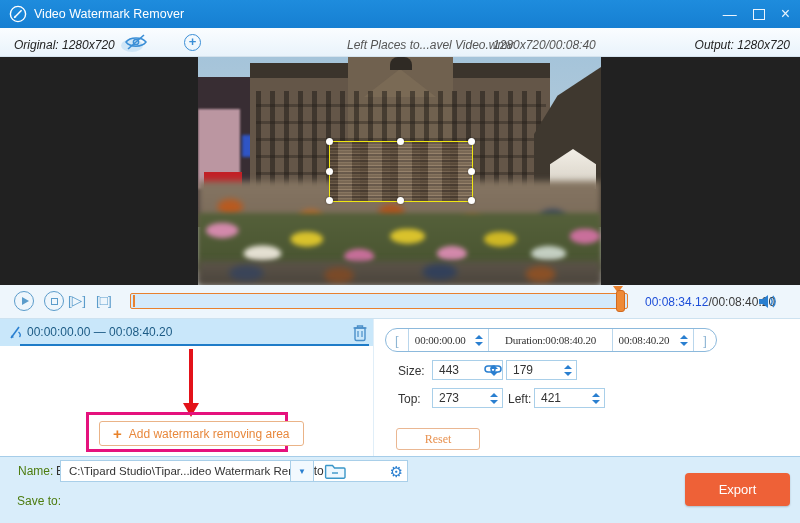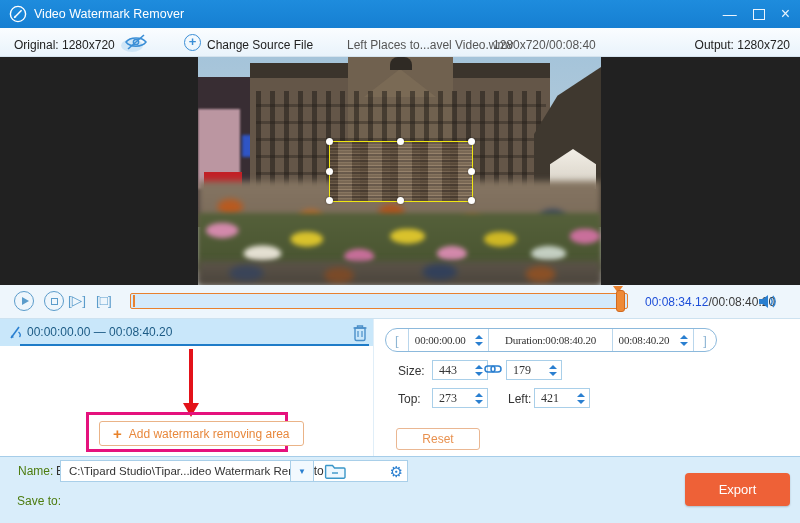--- a/index.html
+++ b/index.html
@@ -10,21 +10,21 @@
   #titlebar{position:absolute;left:0;top:0;width:800px;height:28px;background:linear-gradient(#1e8cdd,#167fd2);}
   #logo{position:absolute;left:9px;top:5px;width:18px;height:18px;}
   #app-title{position:absolute;left:34px;top:0;height:44px;line-height:28px;color:#fff;font-size:12.5px;}
   #win-btns{position:absolute;right:10px;top:0;height:28px;display:flex;align-items:center;gap:16px;}
   .win-glyph{color:#eaf4fd;font-size:14px;line-height:14px;cursor:default;}
   #max-box{width:10px;height:9px;border:1.5px solid #eaf4fd;}
 
   
   #toolbar{position:absolute;left:0;top:28px;width:800px;height:29px;
            background:linear-gradient(#fafdff,#e9f3fb);border-bottom:1px solid #d5e3ee;box-sizing:border-box;}
-  .tb-text{position:absolute;top:3px;height:32px;line-height:28px;white-space:nowrap;}
+  .tb-text{position:absolute;top:3px;height:32px;line-height:28px;white-space:nowrap;font-style:italic;}
   #eye-btn{position:absolute;left:121px;top:5px;width:30px;height:20px;}
   #eye-halo{position:absolute;left:0;top:6px;width:22px;height:13px;background:#cfe6f7;border-radius:50%;}
   #plus-circle{position:absolute;left:184px;top:6px;width:15px;height:15px;border:1.5px solid #3a8ed6;border-radius:50%;
                color:#3a8ed6;font-size:13px;line-height:14px;text-align:center;font-weight:bold;}
 
   
   #preview{position:absolute;left:0;top:57px;width:800px;height:228px;background:#212121;}
   #video{position:absolute;left:198px;top:0;width:403px;height:228px;overflow:hidden;background:#a9c6dc;}
   .sky{position:absolute;left:0;top:0;width:403px;height:228px;background:linear-gradient(#a5c4da,#c9d4d8);}
   .bldg-left-dark{position:absolute;left:0;top:20px;width:58px;height:150px;background:#382d33;}
@@ -124,26 +124,26 @@
       display:flex;align-items:stretch;background:#fff;box-sizing:border-box;overflow:hidden;}
   .pill-cap{width:22px;display:flex;align-items:center;justify-content:center;color:#8fb6d4;font-size:13px;}
   .pill-field{display:flex;align-items:center;border-left:1px solid #b9d6ec;border-right:1px solid #b9d6ec;box-sizing:border-box;}
   .pill-time{width:82px;padding-left:6px;justify-content:space-between;padding-right:5px;}
   .pill-dur{width:124px;justify-content:center;border-left:none;}
   .pill-txt{font-size:11px;letter-spacing:-.2px;color:#333;white-space:nowrap;font-family:Liberation Serif, serif;}
   .spin{display:flex;flex-direction:column;gap:3px;cursor:pointer;}
   .spin-up{width:0;height:0;border-left:4px solid transparent;border-right:4px solid transparent;border-bottom:4px solid #2a7fd0;}
   .spin-dn{width:0;height:0;border-left:4px solid transparent;border-right:4px solid transparent;border-top:4px solid #2a7fd0;}
   .prop-label{position:absolute;font-size:12px;color:#333;}
-  .numbox{position:absolute;width:56px;height:20px;border:1px solid #a9cfe9;background:#fff;box-sizing:border-box;
-      display:flex;align-items:center;justify-content:space-between;padding:0 4px 0 6px;font-family:Liberation Serif, serif;}
+  .numbox{position:absolute;width:71px;height:20px;border:1px solid #a9cfe9;background:#fff;box-sizing:border-box;
+      display:flex;align-items:center;justify-content:space-between;padding:0 4px 0 6px;}
   .numbox .val{font-size:12px;color:#333;}
   #link-icon{position:absolute;left:110px;top:43px;width:18px;height:14px;cursor:pointer;}
   #reset-btn{position:absolute;left:22px;top:109px;width:82px;height:20px;background:#fff;border:1px solid #eab792;
-      border-radius:3px;color:#e8914f;font-size:12px;display:flex;align-items:center;justify-content:center;cursor:pointer;}
+      border-radius:3px;color:#e8914f;font-size:12px;display:flex;align-items:center;justify-content:center;cursor:pointer;font-family:Liberation Serif, serif;}
 
   
   #footer{position:absolute;left:0;top:456px;width:800px;height:67px;background:#d9edfa;border-top:1px solid #a6cde9;box-sizing:border-box;}
   .f-label{position:absolute;font-size:12px;color:#4d7c0f;white-space:nowrap;}
   .f-value{position:absolute;font-size:12px;color:#333;white-space:nowrap;}
   #pencil-icon{position:absolute;left:198px;top:4px;color:#e8883c;font-size:14px;cursor:pointer;}
   #output-field{position:absolute;left:262px;top:3px;width:146px;height:22px;background:#fff;border:1px solid #a9cfe9;
       box-sizing:border-box;display:flex;align-items:center;justify-content:space-between;padding:0 4px 0 8px;cursor:pointer;}
   #gear-icon{color:#2a7fd0;font-size:15px;line-height:15px;cursor:pointer;}
   #path-field{position:absolute;left:60px;top:3px;width:231px;height:22px;background:#fff;border:1px solid #a9cfe9;
@@ -177,21 +177,20 @@
     <span class="tb-text" style="left:14px;color:#222">Original: 1280x720</span>
     <div id="eye-btn">
       <span id="eye-halo"></span>
       <svg viewBox="0 0 24 18" style="position:absolute;left:3px;top:0;width:24px;height:18px">
         <path d="M2 9 C6 3.5 18 3.5 22 9 C18 14.5 6 14.5 2 9 Z" fill="none" stroke="#3a8ed6" stroke-width="1.5"></path>
         <circle cx="12" cy="9" r="2.6" fill="none" stroke="#3a8ed6" stroke-width="1.5"></circle>
         <path d="M4 16 L20 2" stroke="#3a8ed6" stroke-width="1.6"></path>
       </svg>
     </div>
     <span id="plus-circle">+</span>
-    <span class="tb-text" style="left:207px;color:#222">Change Source File</span>
     <span class="tb-text" style="left:347px;color:#555">Left Places to...avel Video.wmv</span>
     <span class="tb-text" style="left:493px;color:#555">1280x720/00:08:40</span>
     <span class="tb-text" style="right:10px;color:#222">Output: 1280x720</span>
   </div>
 
   <div id="preview">
     <div id="video">
       <div class="sky"></div>
       <div class="bldg-left-dark"></div>
       <div class="bldg-left-pink"></div>

